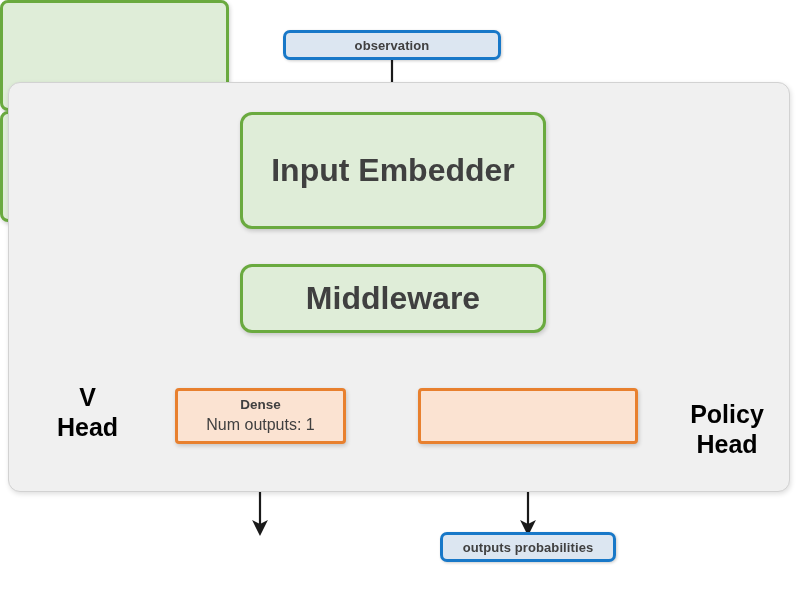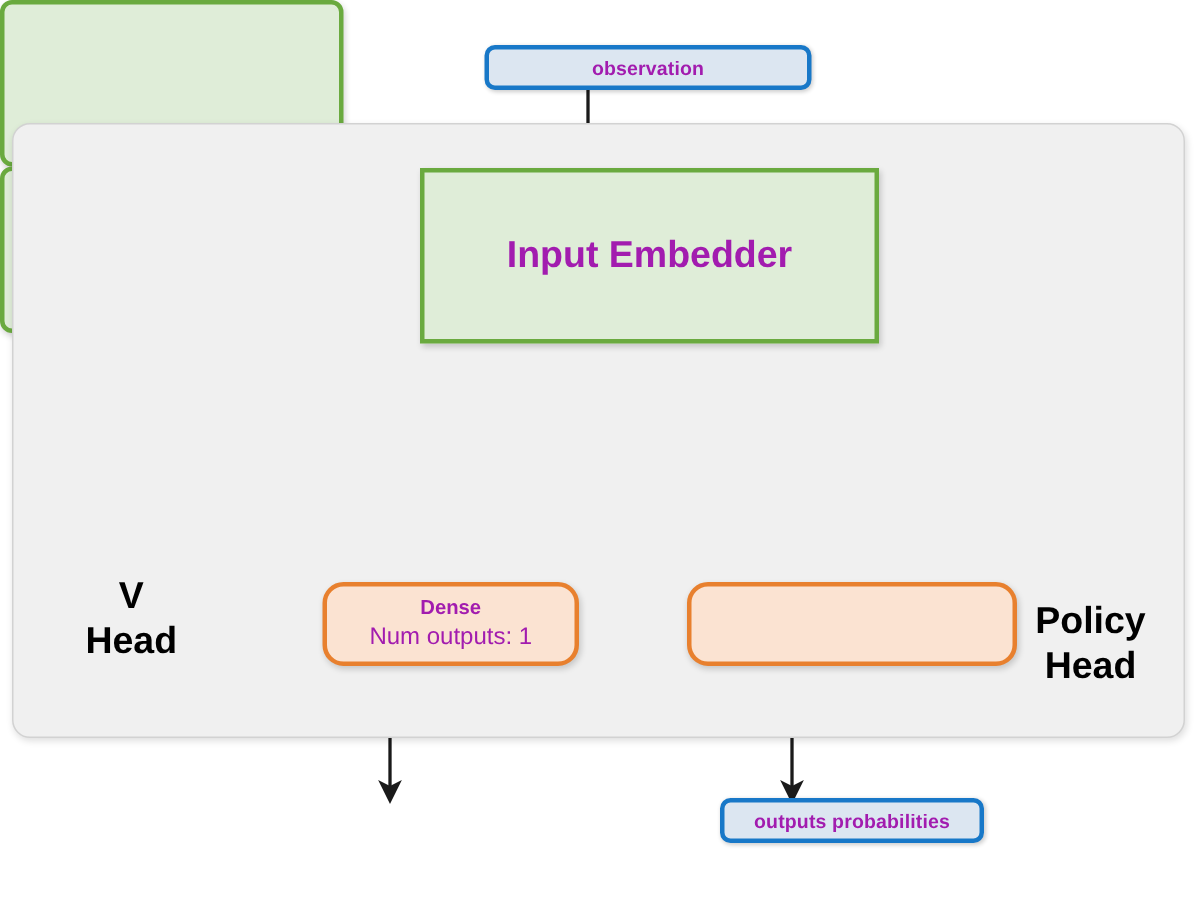--- a/index.html
+++ b/index.html
@@ -18,58 +18,57 @@
 
   
   .node {
     position: absolute;
     box-sizing: border-box;
     display: flex;
     flex-direction: column;
     align-items: center;
     justify-content: center;
     text-align: center;
-    color: #a21caf;
-    margin-left: 40px;
+    color: #404040;
   }
 
   
   .io-box {
     background: #dce6f1;
     border: 3px solid #1878c8;
     border-radius: 7px;
     font-size: 13px;
     font-weight: bold;
     letter-spacing: 0.1px;
     box-shadow: 1px 1px 3px rgba(0,0,0,0.20);
   }
 
   
   .stage-box {
     background: #dfedd8;
     border: 3px solid #6aaa3f;
-    border-radius: 0;
-    font-size: 25px;
+    border-radius: 12px;
+    font-size: 32px;
     font-weight: bold;
     box-shadow: 1px 2px 4px rgba(0,0,0,0.18);
   }
 
   
   .head-box {
     background: #dfedd8;
     border: 3px solid #6aaa3f;
     border-radius: 8px;
     box-shadow: 1px 2px 4px rgba(0,0,0,0.18);
   }
 
   
   .layer-box {
     background: #fbe3d2;
     border: 3px solid #e8802e;
-    border-radius: 14px;
+    border-radius: 4px;
     box-shadow: 1px 2px 4px rgba(0,0,0,0.18);
     padding: 0 8px;
   }
   .layer-title {
     font-size: 13.5px;
     font-weight: bold;
     line-height: 1.35;
   }
   .layer-sub {
     font-size: 16px;
@@ -144,20 +143,23 @@
 Head</div>
 
   <div class="node io-box" style="left:283px; top:30px; width:218px; height:30px;">
     <span>observation</span>
   </div>
 
   <div class="node stage-box" style="left:240px; top:112px; width:306px; height:117px;">
     <span>Input Embedder</span>
   </div>
 
+  <div class="node stage-box" style="left:240px; top:264px; width:306px; height:69px;">
+    <span>Middleware</span>
+  </div>
 
   <div class="head-box" style="left:148px; top:364px; width:223px; height:105px;"></div>
 
   <div class="node layer-box" style="left:175px; top:388px; width:171px; height:56px;">
     <span class="layer-title">Dense</span>
     <span class="layer-sub">Num outputs: 1</span>
   </div>
 
   <div class="head-box" style="left:399px; top:364px; width:259px; height:105px;"></div>
 

